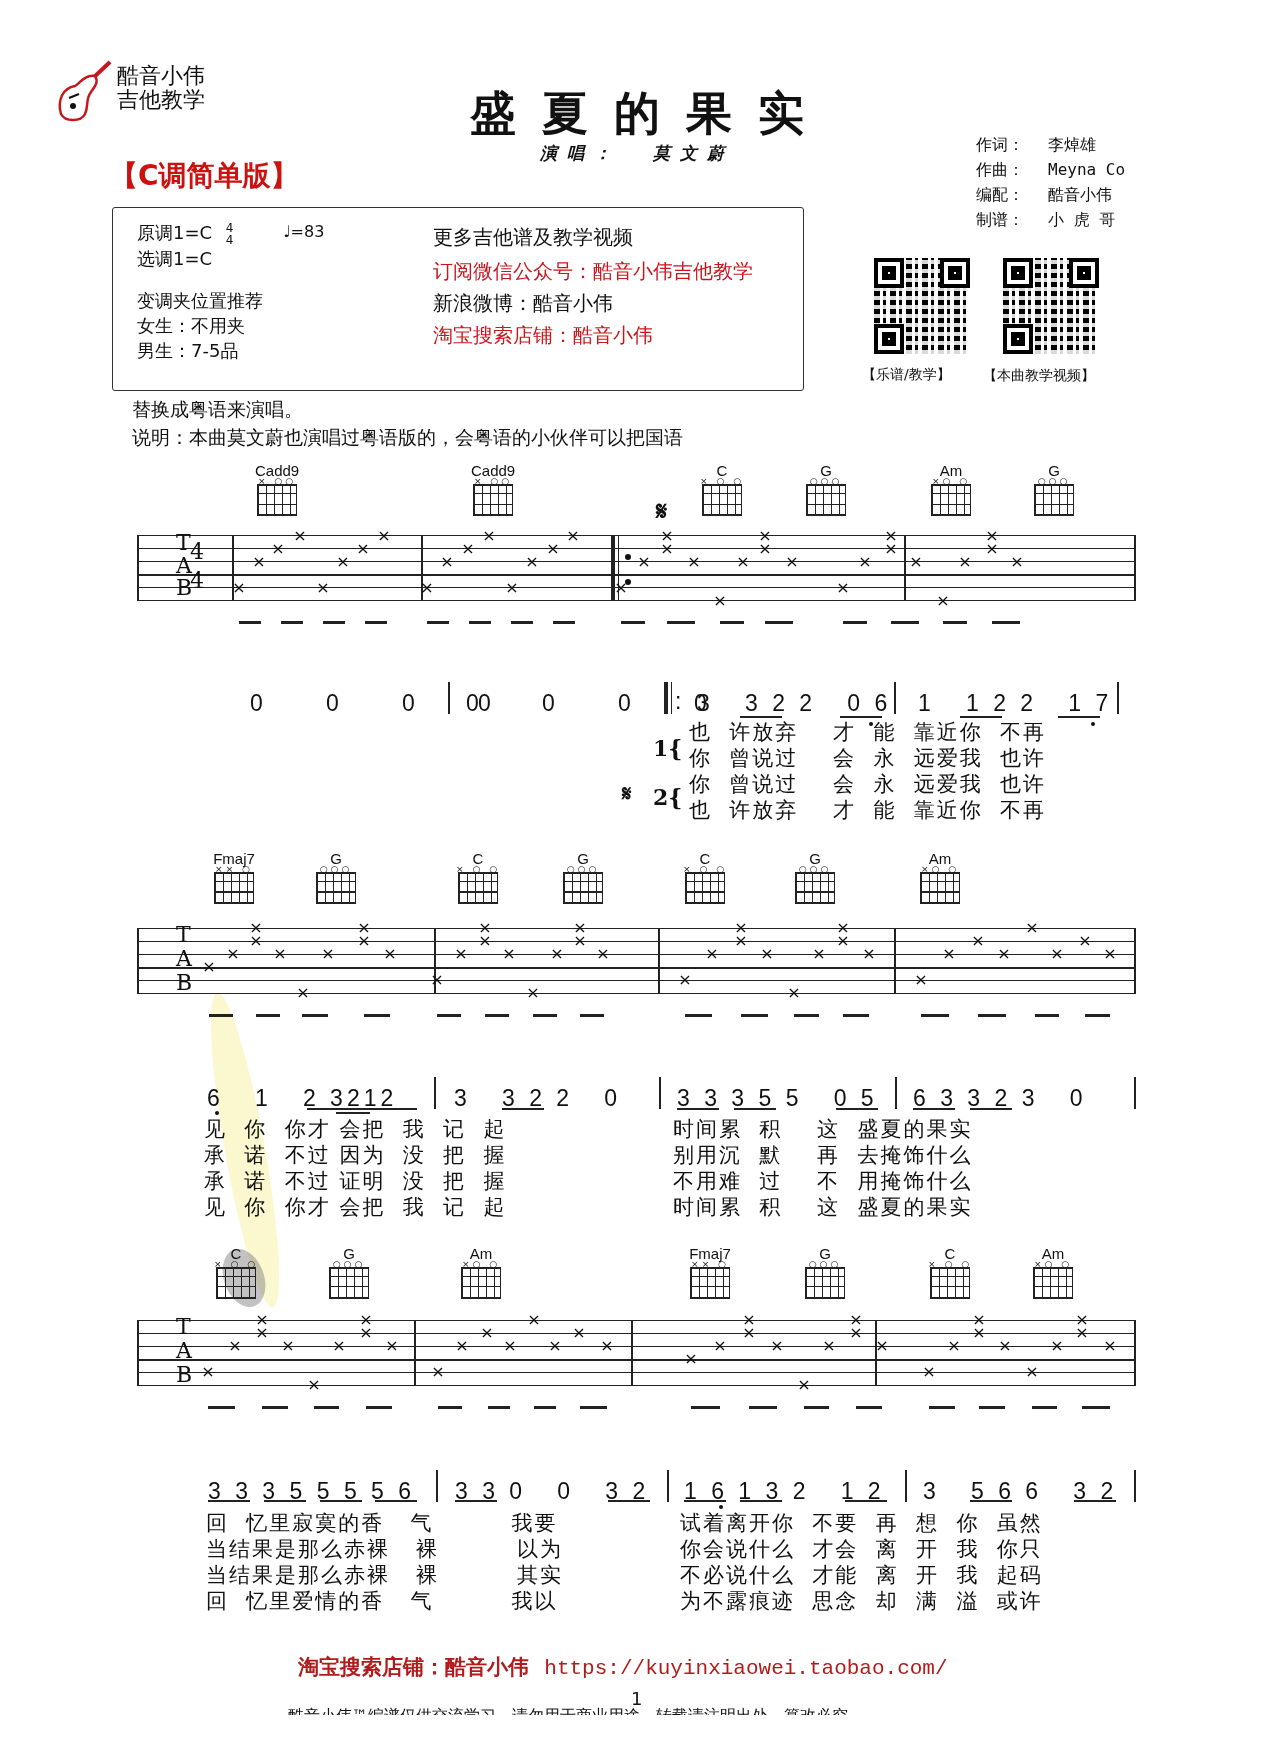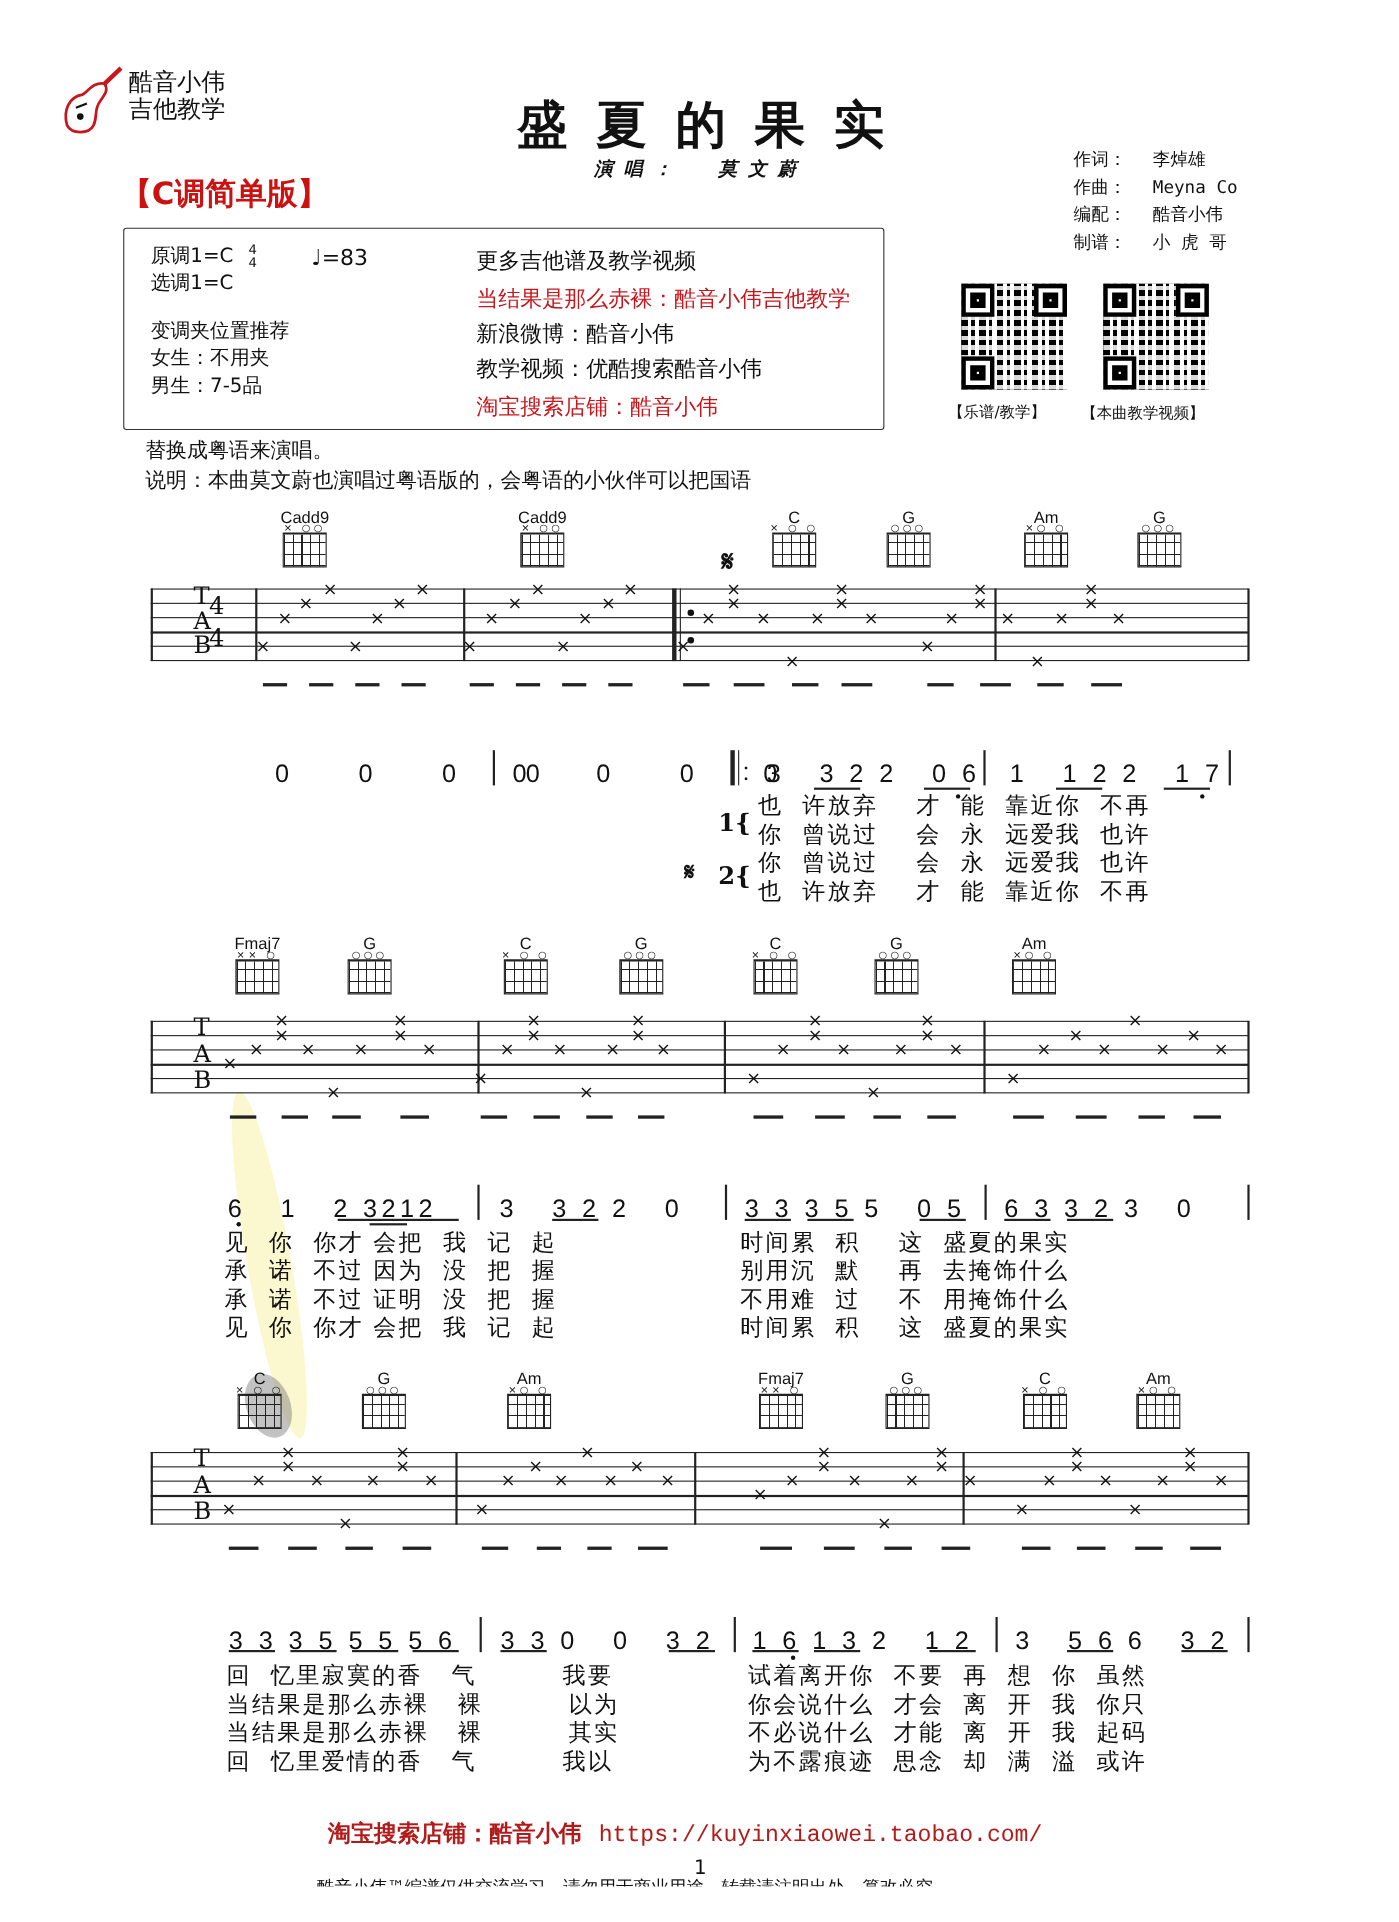--- a/index.html
+++ b/index.html
@@ -85,33 +85,32 @@
   <div><span>制谱：</span><span class="v">小 虎 哥</span></div>
 </div>
 
 <div class="abs infobox" style="left:112px;top:207px;width:690px;height:182px;">
   <div class="abs ib-l" style="left:24px;top:12px;">
     <div><span>原调1=C</span>
       <span style="display:inline-block;vertical-align:middle;font-size:12px;line-height:12px;text-align:center;margin-left:8px;"><span>4</span><br><span>4</span></span>
     </div>
     <div>选调1=C</div>
   </div>
-  <div class="abs" style="left:170px;top:14px;font-size:20px;">
+  <div class="abs" style="left:170px;top:14px;font-size:16px;">
     <span>♩</span><span>=83</span>
   </div>
   <div class="abs ib-l" style="left:24px;top:80px;">
     <div>变调夹位置推荐</div>
     <div>女生：不用夹</div>
     <div>男生：7-5品</div>
   </div>
   <div class="abs ib-r" style="left:320px;top:12px;">
     <div>更多吉他谱及教学视频</div>
-    <div class="red">当结果是那么赤裸：酷音小伟吉他教学</div>
+    <div class="red">订阅微信公众号：酷音小伟吉他教学</div>
     <div style="line-height:30px;">新浪微博：酷音小伟</div>
-    <div>教学视频：优酷搜索酷音小伟</div>
     <div class="red">淘宝搜索店铺：酷音小伟</div>
   </div>
 </div>
 
 <div class="qr" style="left:874px;top:258px;">
   <div class="fp" style="left:0;top:0"></div>
     <div class="fp" style="right:0;top:0"></div>
     <div class="fp" style="left:0;bottom:0"></div>
 </div>
 <div class="qr" style="left:1003px;top:258px;">

